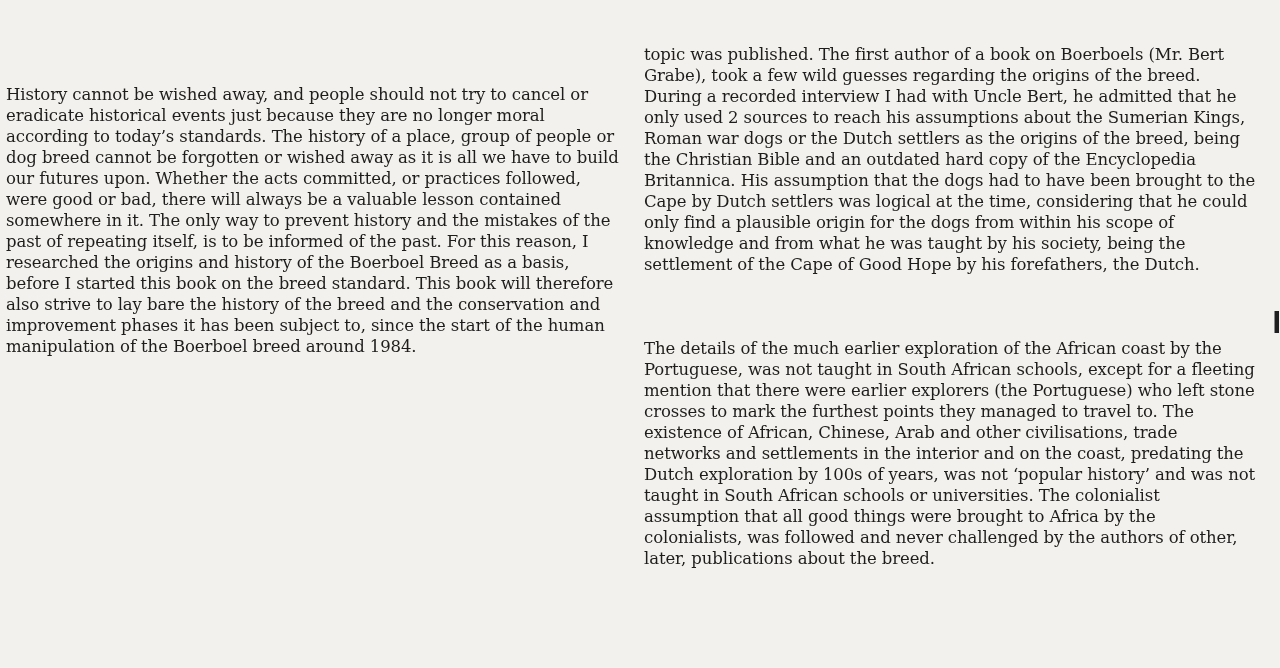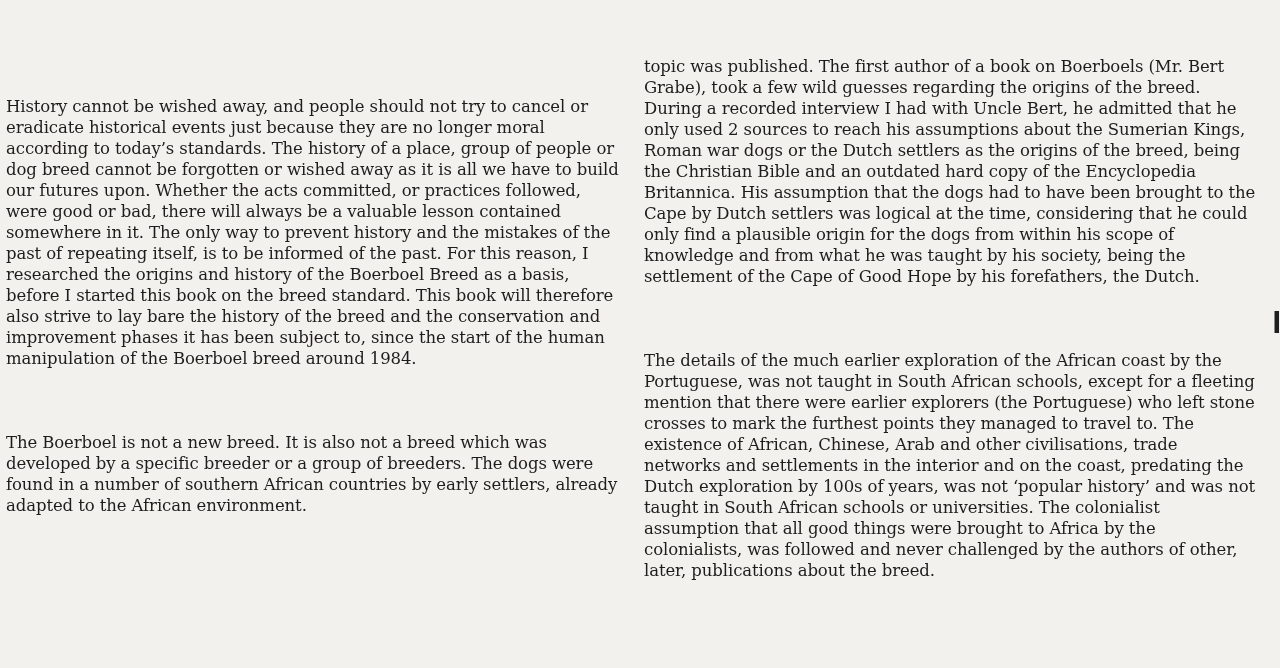--- a/index.html
+++ b/index.html
@@ -15,21 +15,21 @@
     font-family: "DejaVu Serif", "Liberation Serif", serif;
     color: #1e1d1b;
   }
   .col {
     position: absolute;
     font-size: 16.5px;
     line-height: 21px;
     letter-spacing: -0.1px;
   }
   .col p {
-    margin: 12px 0 63px 0;
+    margin: 0 0 63px 0;
     text-align: left;
   }
   .col-left {
     left: 6px;
     top: 84px;
     width: 614px;
   }
   .col-right {
     left: 644px;
     top: 44px;
@@ -45,21 +45,20 @@
     border-left: 1px solid #8a8a8a;
   }
 </style>
 </head>
 <body>
 
 <main>
 
   <section class="col col-left">
     <p>History cannot be wished away, and people should not try to cancel or eradicate historical events just because they are no longer moral according to today’s standards. The history of a place, group of people or dog breed cannot be forgotten or wished away as it is all we have to build our futures upon. Whether the acts committed, or practices followed, were good or bad, there will always be a valuable lesson contained somewhere in it. The only way to prevent history and the mistakes of the past of repeating itself, is to be informed of the past. For this reason, I researched the origins and history of the Boerboel Breed as a basis, before I started this book on the breed standard. This book will therefore also strive to lay bare the history of the breed and the conservation and improvement phases it has been subject to, since the start of the human manipulation of the Boerboel breed around 1984.</p>
-    <p>The Boerboel is not a new breed. It is also not a breed which was developed by a specific breeder or a group of breeders. The dogs were found in a number of southern African countries by early settlers, already adapted to the African environment.</p>
   </section>
 
   <section class="col col-right">
     <p>topic was published. The first author of a book on Boerboels (Mr. Bert Grabe), took a few wild guesses regarding the origins of the breed. During a recorded interview I had with Uncle Bert, he admitted that he only used 2 sources to reach his assumptions about the Sumerian Kings, Roman war dogs or the Dutch settlers as the origins of the breed, being the Christian Bible and an outdated hard copy of the Encyclopedia Britannica. His assumption that the dogs had to have been brought to the Cape by Dutch settlers was logical at the time, considering that he could only find a plausible origin for the dogs from within his scope of knowledge and from what he was taught by his society, being the settlement of the Cape of Good Hope by his forefathers, the Dutch.</p>
     <p>The details of the much earlier exploration of the African coast by the Portuguese, was not taught in South African schools, except for a fleeting mention that there were earlier explorers (the Portuguese) who left stone crosses to mark the furthest points they managed to travel to. The existence of African, Chinese, Arab and other civilisations, trade networks and settlements in the interior and on the coast, predating the Dutch exploration by 100s of years, was not ‘popular history’ and was not taught in South African schools or universities. The colonialist assumption that all good things were brought to Africa by the colonialists, was followed and never challenged by the authors of other, later, publications about the breed.</p>
   </section>
 
 </main>
 
 <div class="scrollbar-thumb"></div>

